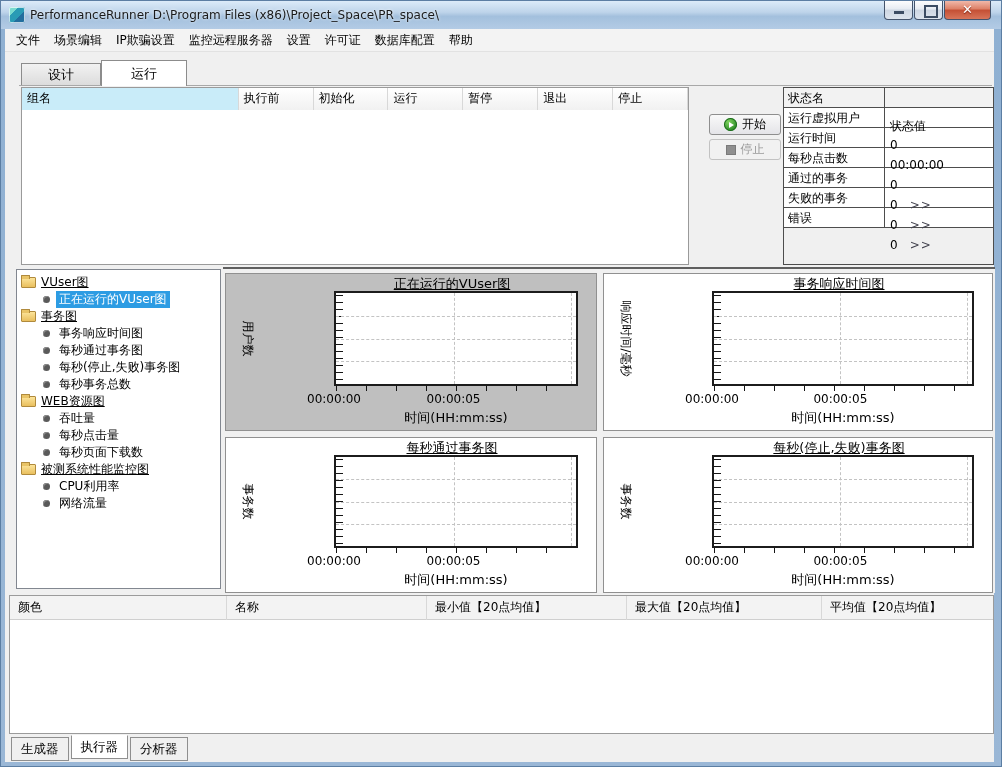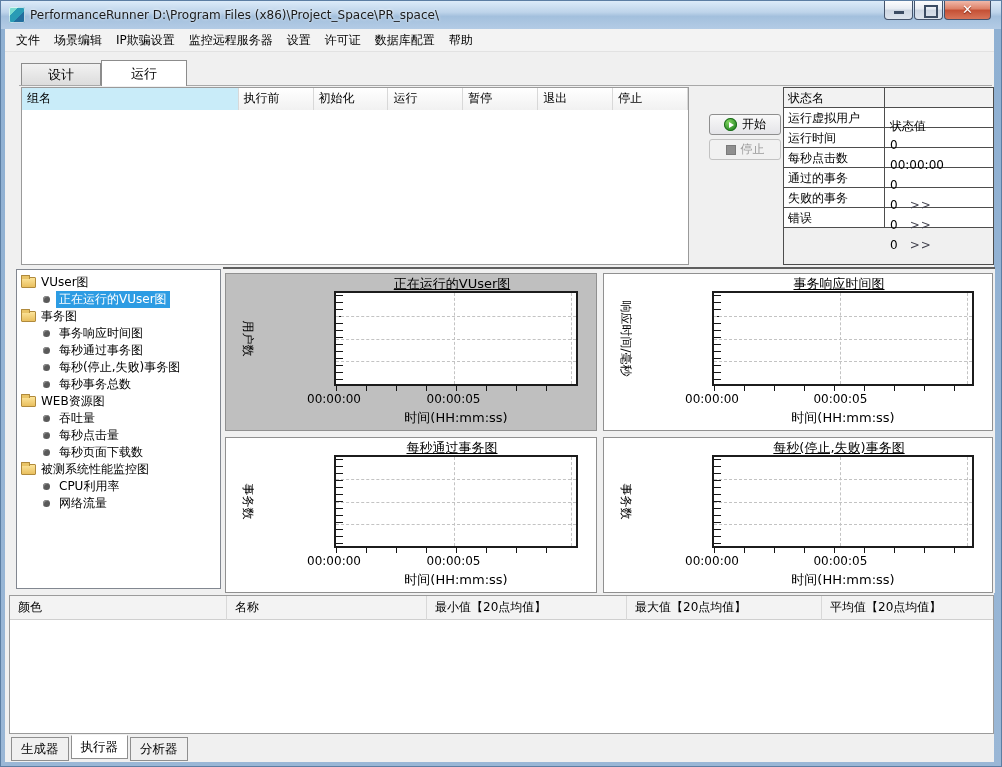--- a/index.html
+++ b/index.html
@@ -100,21 +100,21 @@
   .bticks { position:absolute; left:110px; right:20px; bottom:39px; height:5px;
             background:repeating-linear-gradient(90deg,#151515 0,#151515 1px,transparent 1px,transparent 30px); }
   .c-xticks { position:absolute; left:108px; right:18px; bottom:24px; height:14px; font-size:12px; }
   .c-xticks .t0 { position:absolute; left:0; transform:translateX(-50%); white-space:nowrap; }
   .c-xticks .t1 { position:absolute; left:49%; transform:translateX(-50%); white-space:nowrap; }
   .c-xlabel { position:absolute; left:108px; right:18px; bottom:3px; text-align:center; font-size:13px; }
 
   
   .tree { position:absolute; left:11px; top:240px; width:205px; height:320px;
           background:#fff; border:1px solid #828790; padding:4px 0 0 4px; overflow:hidden; }
-  .tree-group { display:flex; align-items:center; height:17px; gap:5px; cursor:default; }
+  .tree-group { display:flex; align-items:center; height:17px; gap:5px; cursor:default;text-decoration:underline; }
   .folder-icon { width:15px; height:11px; background:linear-gradient(180deg,#fce49a,#e9bf5e);
                  border:1px solid #b08a3c; border-radius:1px; position:relative; flex:0 0 auto; }
   .folder-icon::before { content:""; position:absolute; left:-1px; top:-3px; width:7px; height:3px;
                  background:#e9c467; border:1px solid #b08a3c; border-bottom:none; border-radius:1px 1px 0 0; }
   .tree-leaf { display:flex; align-items:center; height:17px; gap:6px; padding-left:22px; cursor:default; }
   .bullet { width:7px; height:7px; border-radius:50%; background:#5a5a5a; box-shadow:inset 1px 1px 0 #8b8b8b; flex:0 0 auto; }
   .leaf-label { padding:0 3px; white-space:nowrap; }
   .leaf-label.selected { background:#2d9ce3; color:#fff; }
 
   

